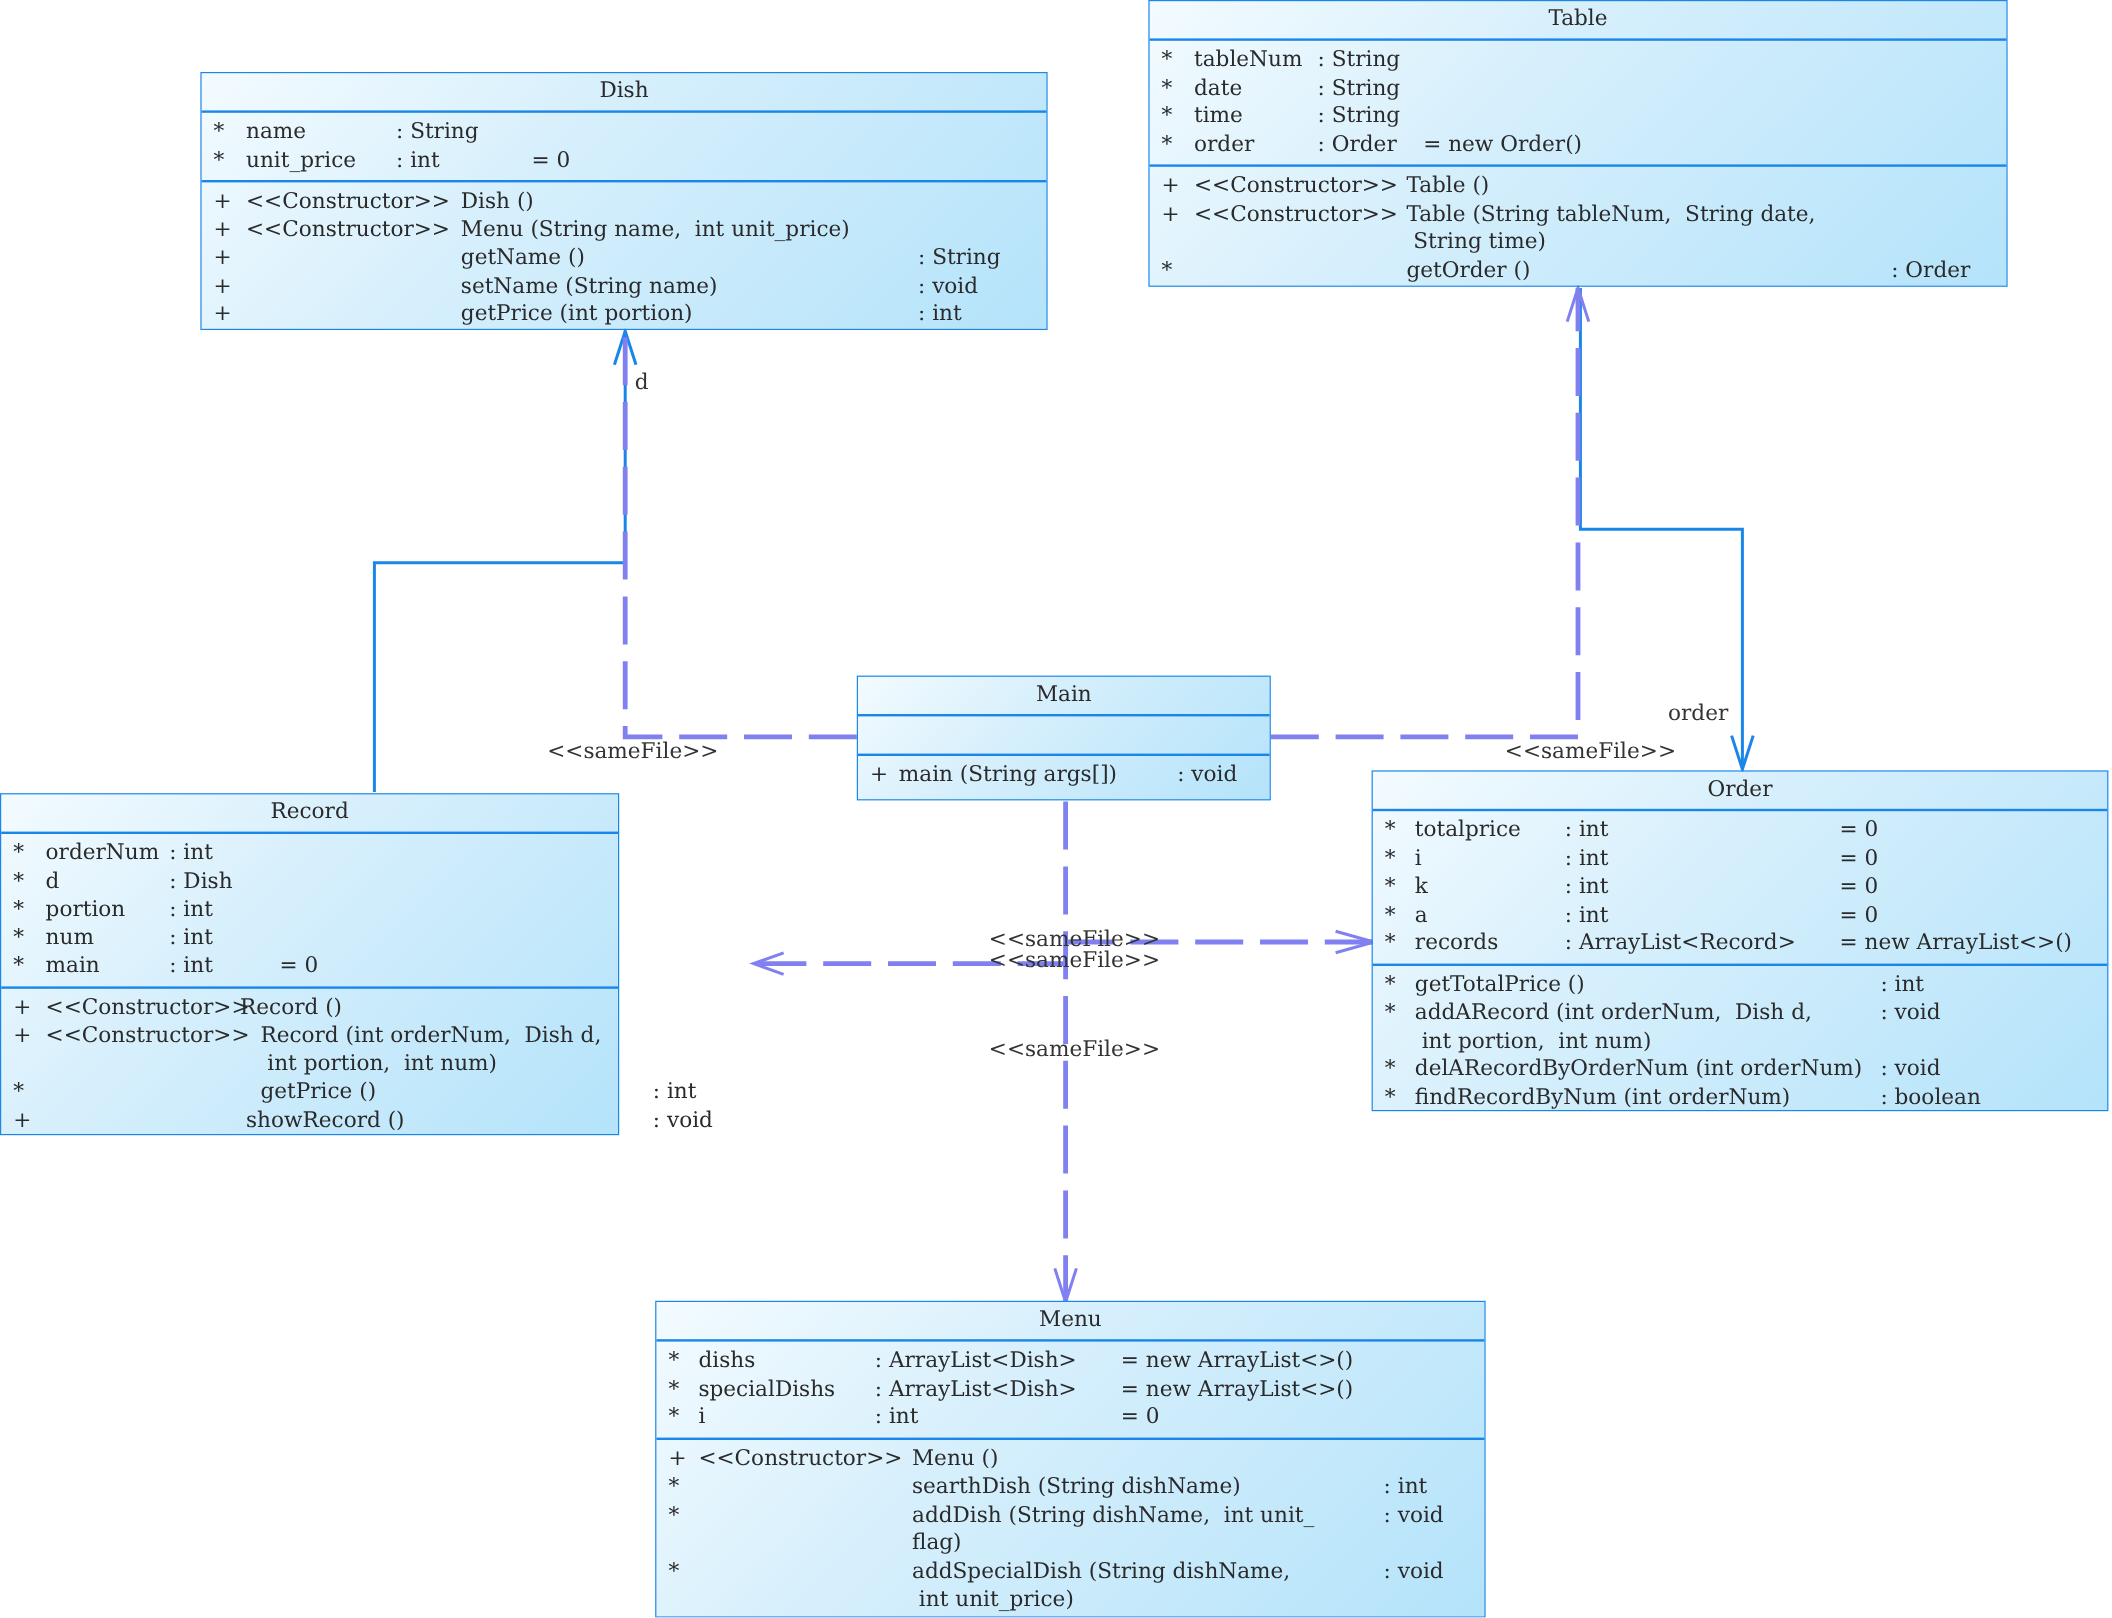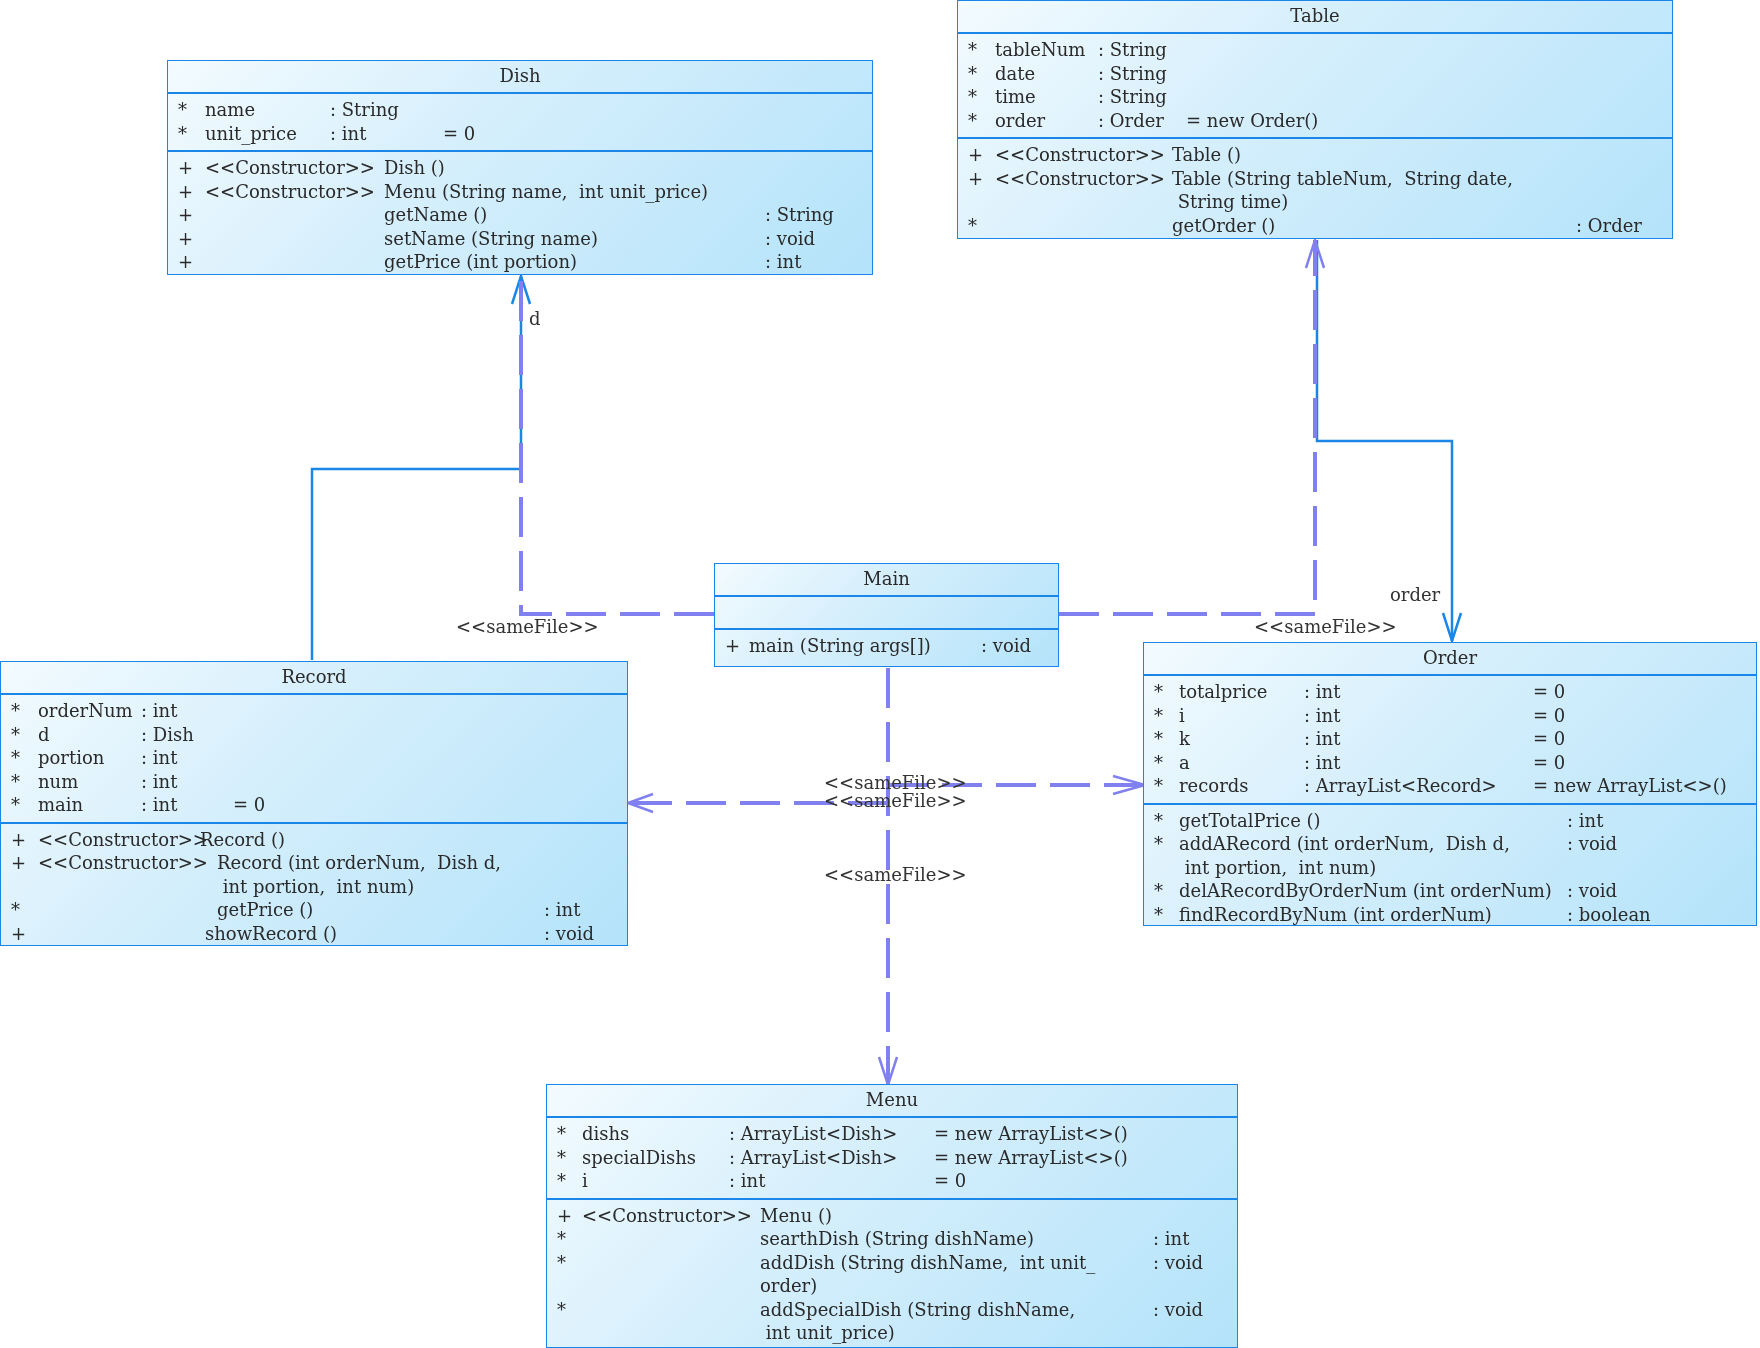--- a/index.html
+++ b/index.html
@@ -151,21 +151,21 @@
   <div class="sect attrs" style="height:22px;"></div>
   <div class="sect">
     <div class="row">
       <span class="vis">+</span>
       <span style="left:34px">main (String args[])</span>
       <span style="left:266px">: void</span>
     </div>
   </div>
 </div>
 
-<div class="cls" style="left:0px;top:661px;width:628px;height:285px;">
+<div class="cls" style="left:0px;top:661px;width:516px;height:285px;">
   <div class="title">Record</div>
   <div class="sect attrs">
     <div class="row">
       <span class="vis">*</span>
       <span style="left:37px">orderNum</span>
       <span style="left:140px">: int</span>
     </div>
     <div class="row">
       <span class="vis">*</span>
       <span style="left:37px">d</span>
@@ -308,21 +308,21 @@
       <span class="vis">*</span>
       <span style="left:213px">searthDish (String dishName)</span>
       <span style="left:606px">: int</span>
     </div>
     <div class="row">
       <span class="vis">*</span>
       <span style="left:213px">addDish (String dishName,  int unit_</span>
       <span style="left:606px">: void</span>
     </div>
     <div class="row">
-      <span style="left:213px">order)</span>
+      <span style="left:213px">flag)</span>
     </div>
     <div class="row">
       <span class="vis">*</span>
       <span style="left:213px">addSpecialDish (String dishName,</span>
       <span style="left:606px">: void</span>
     </div>
     <div class="row">
       <span style="left:213px"> int unit_price)</span>
     </div>
   </div>

